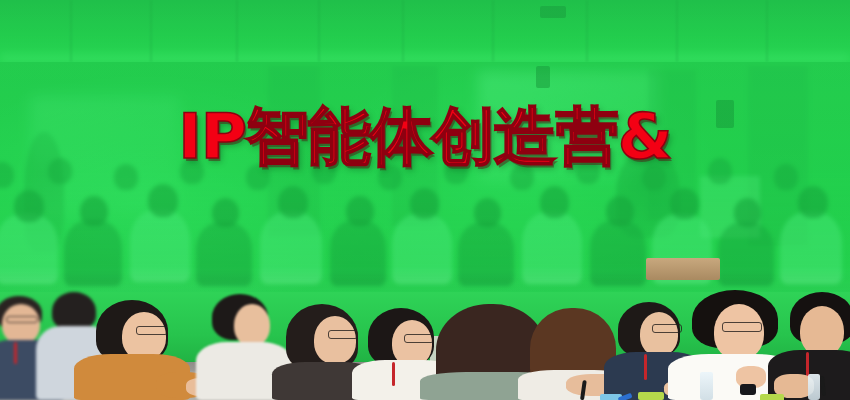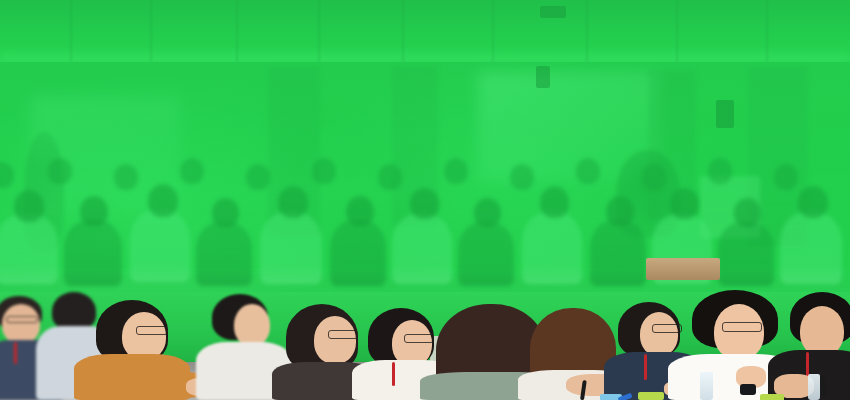--- a/index.html
+++ b/index.html
@@ -338,15 +338,16 @@
       <div class="cup" style="left:638px;top:106px;width:26px;height:8px;background:#b5d94b;"></div>
       <div class="cup" style="left:600px;top:108px;width:22px;height:7px;background:#7ec7e8;"></div>
       <div class="cup" style="left:760px;top:108px;width:24px;height:8px;background:#b5d94b;"></div>
       <div class="pen" style="left:580px;top:94px;width:4px;height:20px;background:#1a1a1a;transform:rotate(8deg);"></div>
       <div class="pen" style="left:822px;top:90px;width:4px;height:20px;background:#1a1a1a;transform:rotate(-6deg);"></div>
       <div class="pen" style="left:616px;top:100px;width:5px;height:14px;background:#2b6fd0;transform:rotate(70deg);"></div>
     </div>
   </div>
 
   <div class="text-layer">
+    <div class="title l1">IP智能体创造营&amp;</div>
   </div>
 
 </div>
 
 </body></html>

